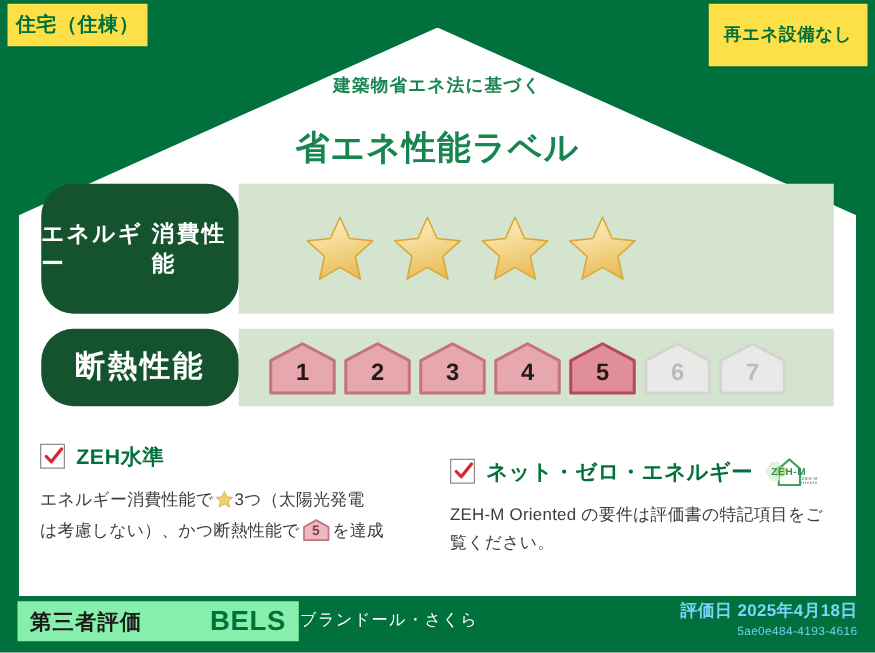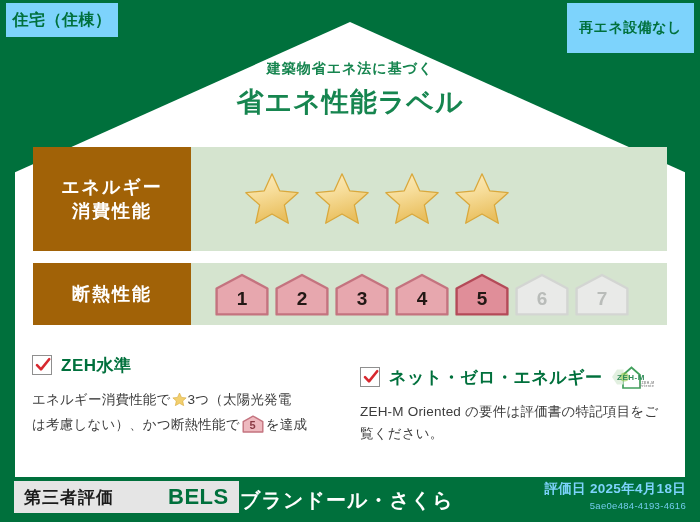--- a/index.html
+++ b/index.html
@@ -13,45 +13,45 @@
   
   #house{
     position:absolute;left:15px;top:22px;width:670px;height:455px;
     background:#ffffff;
     -webkit-clip-path:polygon(0% 33%, 50% 0%, 100% 33%, 100% 100%, 0% 100%);
     clip-path:polygon(0% 33%, 50% 0%, 100% 33%, 100% 100%, 0% 100%);
   }
 
   
   .corner-tag{
-    position:absolute;background:#7dd3fc;
+    position:absolute;background:#fde047;
     display:flex;align-items:center;justify-content:center;
     color:#00703c;font-weight:bold;letter-spacing:.5px;
     box-sizing:border-box;
   }
   #tag-type{left:6px;top:3px;width:112px;height:34px;font-size:16px;}
   #tag-renew{right:6px;top:3px;width:127px;height:50px;font-size:14px;}
 
   
   #title-block{position:absolute;left:0;top:60px;width:700px;text-align:center;}
   #subtitle{font-size:14px;font-weight:bold;color:#16854f;letter-spacing:1px;}
-  #main-title{font-size:27px;font-weight:bold;color:#16854f;letter-spacing:1px;margin-top:6px;}
+  #main-title{font-size:27px;font-weight:bold;color:#16854f;letter-spacing:1px;margin-top:22px;}
 
   
   .perf-row{position:absolute;left:33px;width:634px;display:flex;}
   #row-energy{top:147px;height:104px;}
   #row-insul{top:263px;height:62px;}
 
   .row-label{
-    background:#a16207;color:#ffffff;font-weight:bold;
-    display:flex;flex-direction:column;align-items:center;justify-content:center;
-    letter-spacing:2px;line-height:1.35;box-sizing:border-box;
+    background:#14532d;color:#ffffff;font-weight:bold;
+    display:flex;flex-direction:row;align-items:center;justify-content:center;
+    letter-spacing:2px;line-height:1.35;box-sizing:border-box;border-radius:26px;
   }
   #row-energy .row-label{width:158px;font-size:18px;}
-  #row-insul  .row-label{width:158px;font-size:18px;}
+  #row-insul  .row-label{width:158px;font-size:24px;}
 
   .row-body{flex:1;background:#d5e4cf;display:flex;align-items:center;}
 
   
   #stars{display:flex;align-items:center;gap:12px;padding-left:52px;}
   .star{width:58px;height:56px;position:relative;display:block;}
   .star svg{display:block;}
 
   
   #badges{display:flex;align-items:center;gap:6px;padding-left:24px;}
@@ -88,28 +88,28 @@
   .inline-star{display:inline-block;vertical-align:-3px;margin:0 1px;}
   .inline-badge{display:inline-block;vertical-align:-4px;width:22px;height:18px;position:relative;margin:0 2px;}
   .inline-badge span{position:absolute;left:0;top:2px;width:22px;text-align:center;
     font-size:11px;font-weight:bold;color:#8a3a44;z-index:2;}
 
   #zehm-logo{display:inline-flex;align-items:center;gap:2px;justify-content:center;}
 
   
   #footer{position:absolute;left:0;bottom:0;width:700px;height:45px;}
   #bels-box{
-    position:absolute;left:14px;top:4px;height:32px;background:#e5e5e5;
+    position:absolute;left:14px;top:4px;height:32px;background:#86efac;
     display:flex;align-items:center;gap:8px;padding:0 10px;box-sizing:border-box;
   }
   #bels-label{font-size:17px;font-weight:bold;color:#1b1b1b;letter-spacing:1px;}
   #bels-mark{font-size:22px;font-weight:bold;color:#00703c;letter-spacing:.5px;margin-left:46px;}
   #prop-name{
-    position:absolute;left:240px;top:10px;font-size:20px;color:#ffffff;
-    font-weight:bold;letter-spacing:1px;
+    position:absolute;left:240px;top:10px;font-size:13px;color:#ffffff;
+    font-weight:normal;letter-spacing:1px;
   }
   #eval-date{
     position:absolute;right:14px;top:3px;text-align:right;color:#7dd3fc;
   }
   #eval-date .d1{font-size:13.5px;font-weight:bold;letter-spacing:.3px;}
   #eval-date .d2{font-size:9.5px;margin-top:2px;letter-spacing:.3px;opacity:.92;}
 </style>
 </head>
 <body>
 

